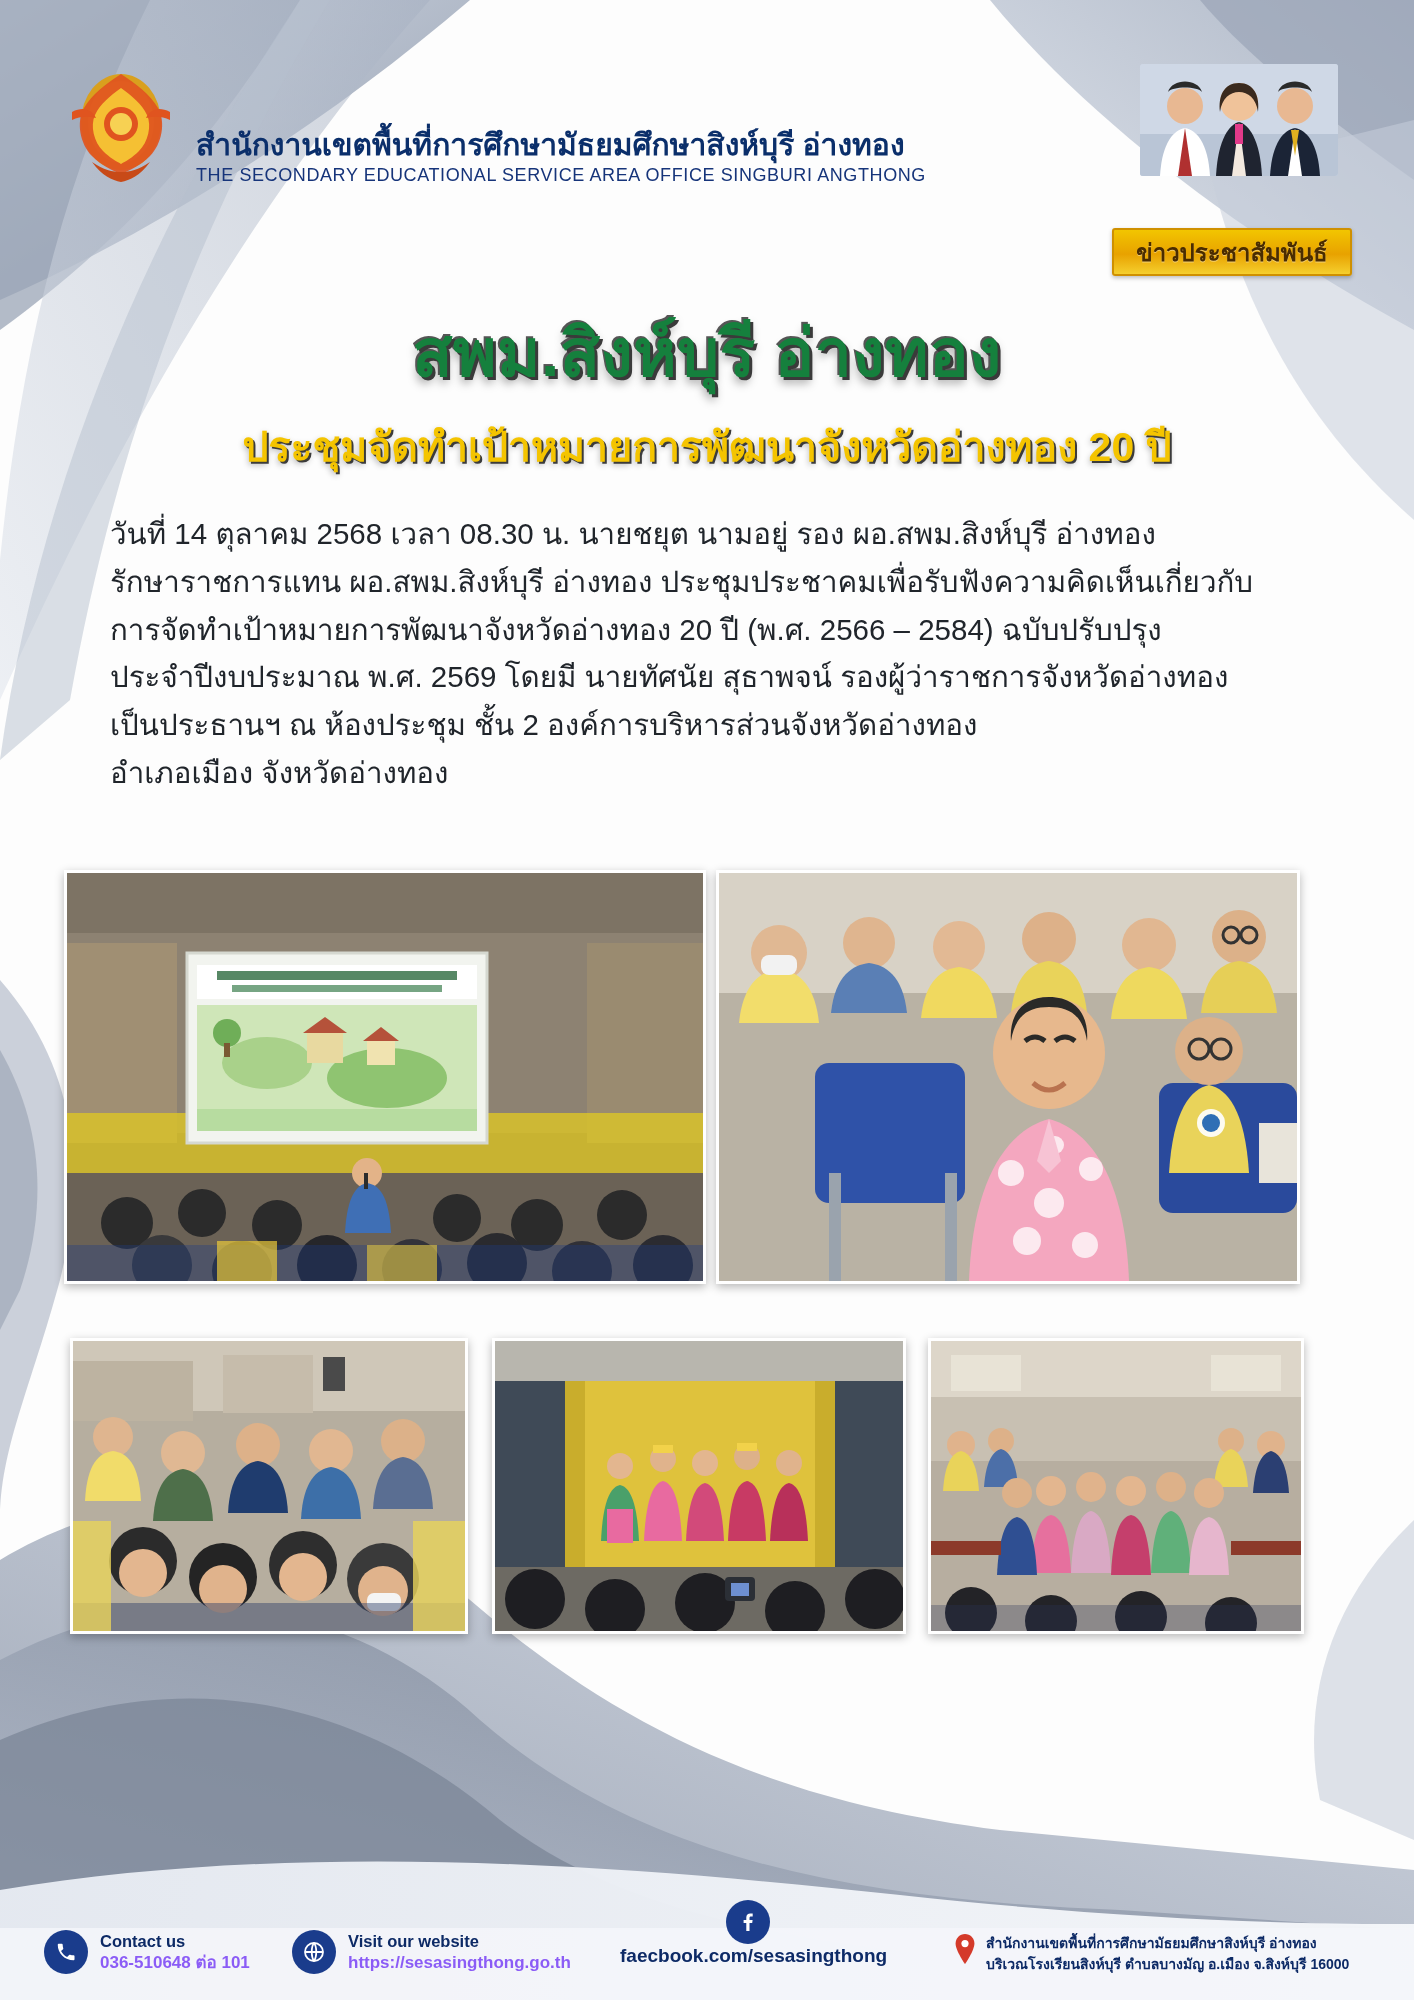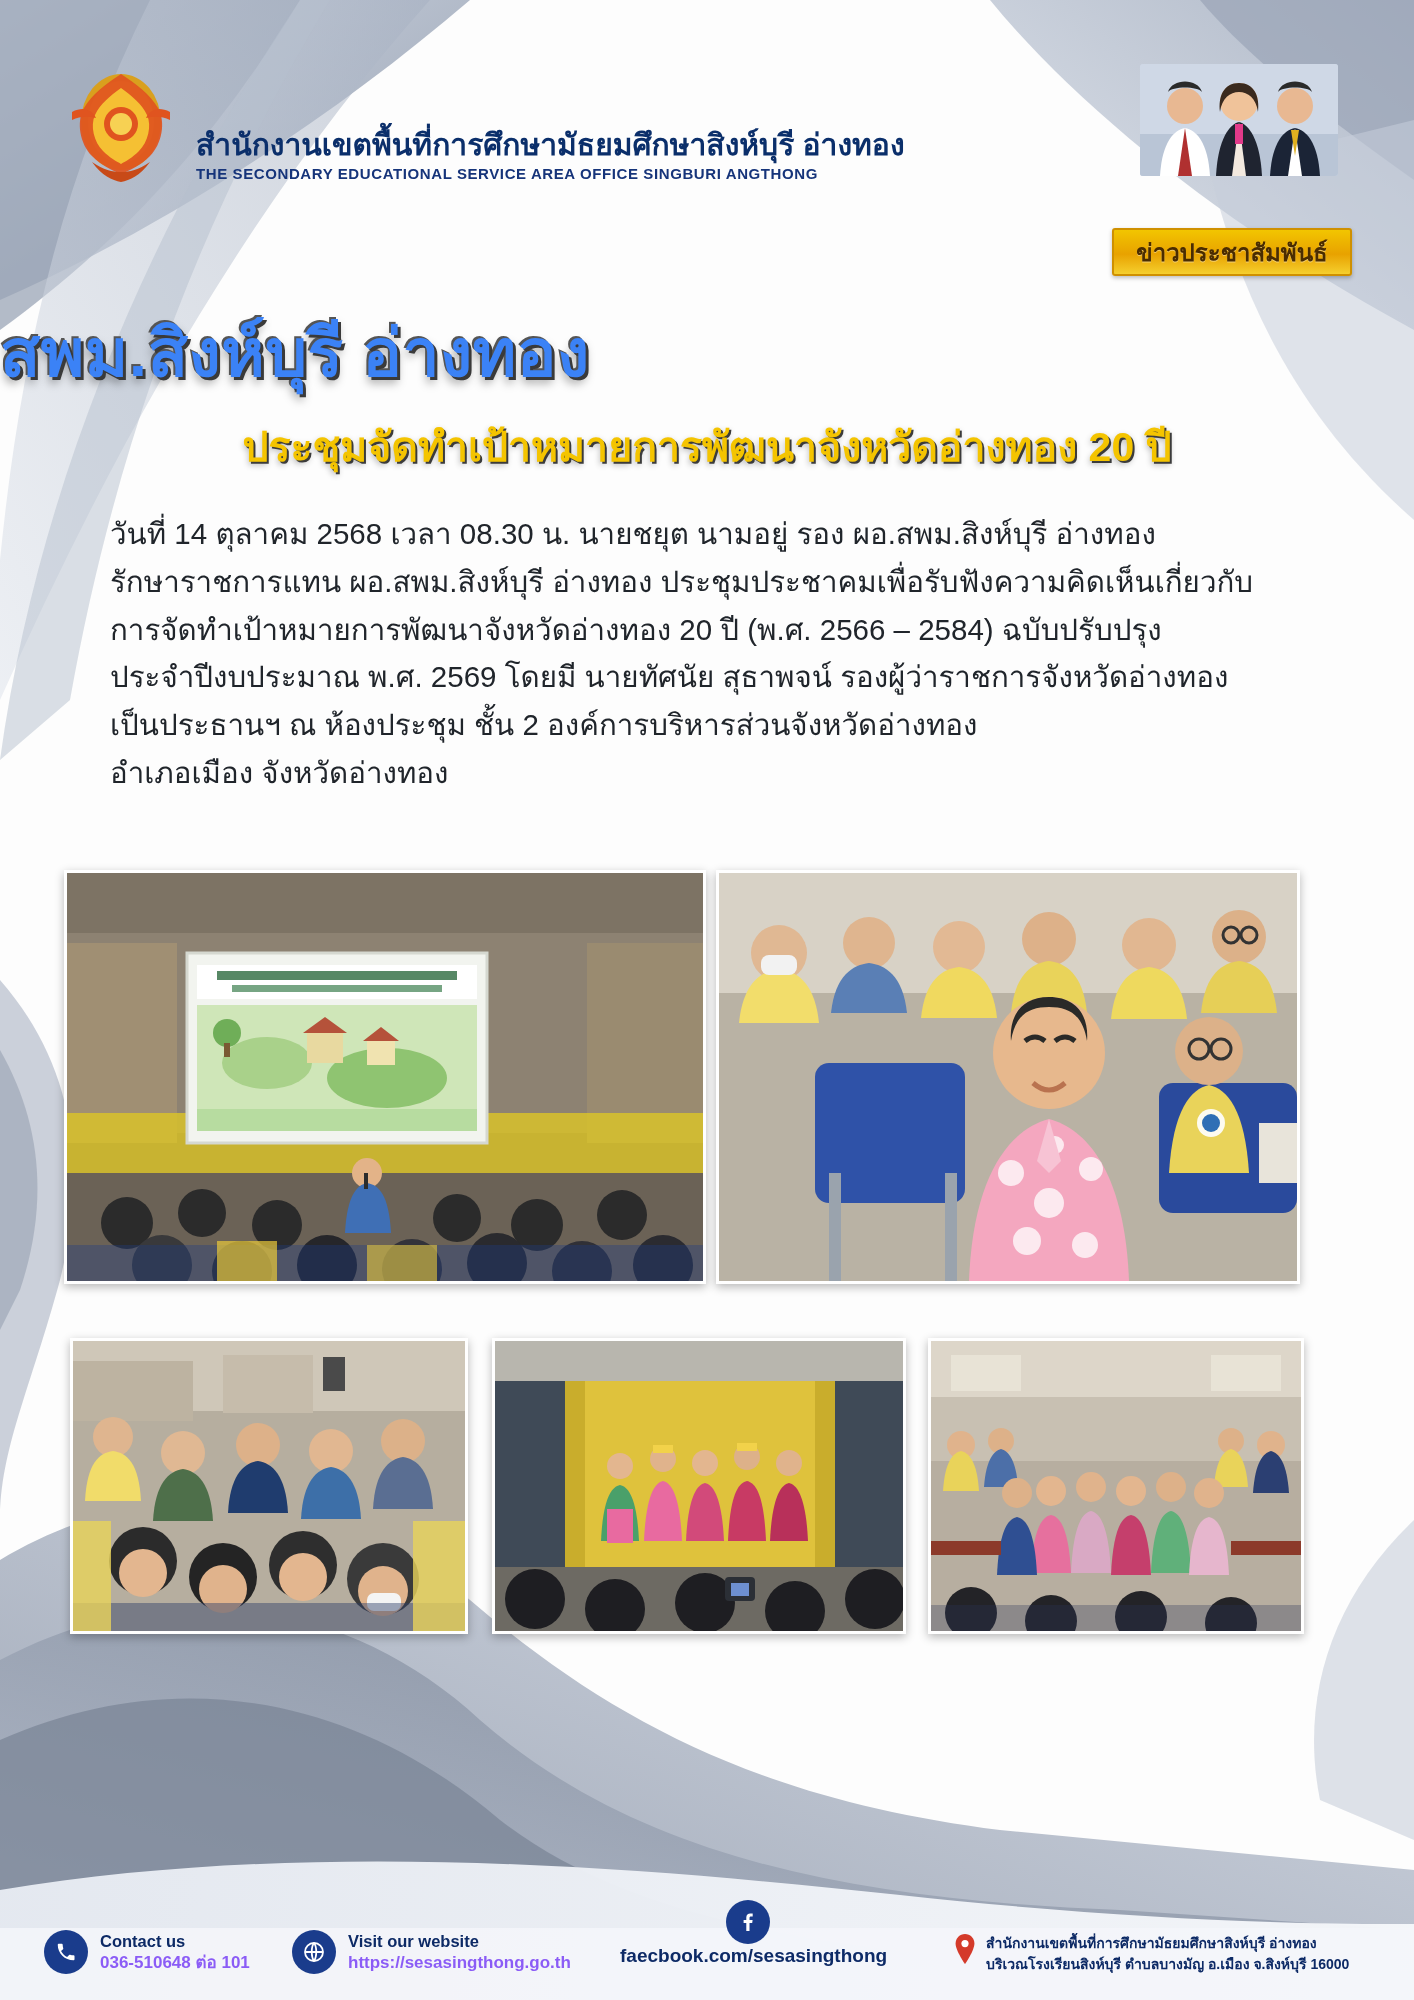--- a/index.html
+++ b/index.html
@@ -41,22 +41,22 @@
   .org-th {
     font-size: 30px;
     font-weight: bold;
     color: #0b2f6b;
     letter-spacing: 0px;
     line-height: 1.1;
     white-space: nowrap;
   }
   .org-en {
     margin-top: 4px;
-    font-size: 15px;
-    font-weight: bold;
+    font-size: 18px;
+    font-weight: normal;
     color: #16347a;
     letter-spacing: 0.6px;
     white-space: nowrap;
   }
   .exec-photo {
     position: absolute;
     right: 76px; top: 64px;
     width: 198px; height: 112px;
     border-radius: 3px;
     overflow: hidden;
@@ -77,24 +77,24 @@
     font-weight: bold;
     color: #4a2c00;
     text-shadow: 0 1px 0 rgba(255,255,255,.4);
   }
 
   
   .title-main {
     position: absolute;
     left: 0; top: 300px;
     width: 1414px;
-    text-align: left;
+    text-align: center;
     font-size: 66px;
     font-weight: bold;
-    color: #3b82f6;
+    color: #15803d;
     letter-spacing: 0.5px;
     text-shadow:
       3px 3px 0 #3a3a3a,
       -2px -2px 0 #555,
       0 6px 10px rgba(0,0,0,.35);
   }
   .title-sub {
     position: absolute;
     left: 0; top: 414px;
     width: 1414px;

